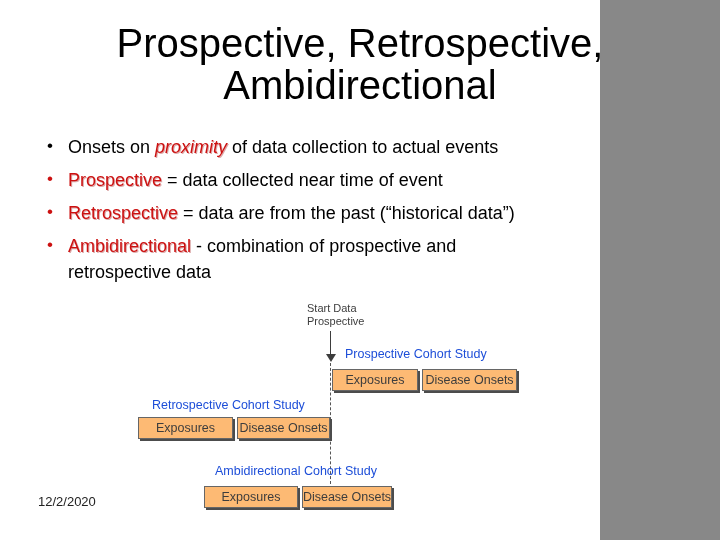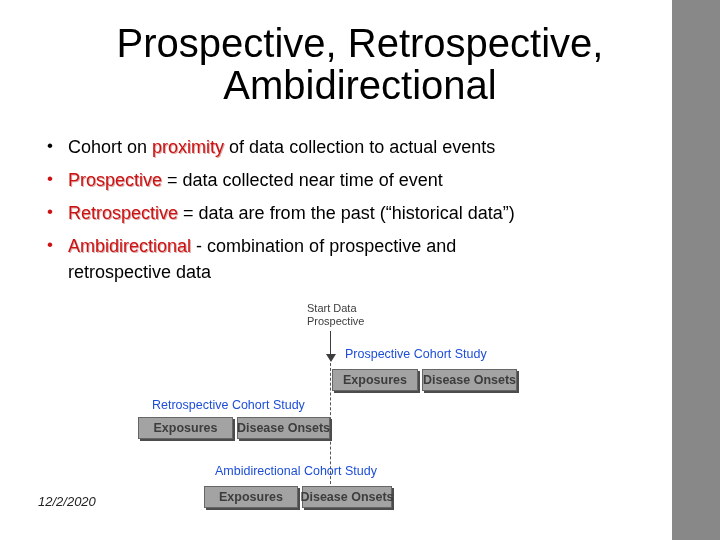--- a/index.html
+++ b/index.html
@@ -1,35 +1,35 @@
 <!DOCTYPE html>
 <html><head>
 <meta charset="utf-8">
 <style>
   html,body { margin:0; padding:0; background:#888; }
   .slide {
-    position:relative; width:672px; height:540px; background:#ffffff;
+    position:relative; width:600px; height:540px; background:#ffffff;
     font-family:"Liberation Sans", sans-serif; overflow:hidden;
   }
   
   .title {
     position:absolute; top:22px; left:0; width:720px; text-align:center;
     font-size:40px; line-height:42px; color:#000; font-weight:400;
   }
   
   .bullets { position:absolute; left:45px; top:134px; width:634px; }
   .bullet-item {
     position:relative; padding-left:23px; font-size:18px; line-height:26px;
     margin-bottom:7px; color:#000;
   }
   .bullet-marker { position:absolute; left:2px; top:-1px; font-size:17px; }
   .bullet-text { white-space:pre-wrap; }
   .seg-plain { color:#000; }
   .seg-red { color:#cc1111; text-shadow:1px 1px 0 #dcaaaa;text-align:right; }
-  .seg-red-italic { color:#cc1111; text-shadow:1px 1px 0 #dcaaaa;margin-top:48px; }
+  .seg-red-italic { color:#cc1111; font-style:italic; text-shadow:1px 1px 0 #dcaaaa;margin-top:48px; }
   
   .diagram * { box-sizing:border-box; }
   .start-label {
     position:absolute; left:307px; top:302px; font-size:11px; line-height:13px;
     color:#3d3d3d;
   }
   .arrow-line { position:absolute; left:330px; top:331px; width:1px; height:24px; background:#3d3d3d; }
   .arrow-head {
     position:absolute; left:326px; top:354px; width:0; height:0;
     border-left:5px solid transparent; border-right:5px solid transparent;
@@ -40,46 +40,45 @@
     position:absolute; font-weight:normal; font-size:12.5px; color:#1d4ed8; white-space:nowrap;
   }
   .label-prospective { left:345px; top:347px; }
   .label-retrospective { left:152px; top:398px; }
   .label-ambidirectional { left:215px; top:464px; }
   .box-row { position:absolute; display:flex; gap:4px; }
   .row-prospective { left:332px; top:369px; }
   .row-retrospective { left:138px; top:417px; }
   .row-ambidirectional { left:204px; top:486px; }
   .dbox {
-    height:22px; background:#a3a3a3; border:1px solid #666; box-shadow:2px 2px 0 #4c4c4c;
+    height:22px; background:#fdba74; border:1px solid #666; box-shadow:2px 2px 0 #4c4c4c;
     font-size:12.5px; color:#3d3d3d; display:flex; align-items:center; justify-content:center;
     white-space:nowrap;
-    font-weight:bold;
   }
   .pb1{width:86px} .pb2{width:95px}
   .rb1{width:95px} .rb2{width:93px}
   .ab1{width:94px} .ab2{width:90px}
   
-  .footer-date { position:absolute; left:38px; top:494px; font-size:13px; color:#222;font-style:italic; }
+  .footer-date { position:absolute; left:38px; top:494px; font-size:13px; color:#222; }
   .footer-page { position:absolute; right:36px; top:494px; font-size:13px; color:#222;margin-top:44px; }
 </style>
 </head>
 <body>
 
 <div class="slide">
 
   <div class="title">
     <div>Prospective, Retrospective,</div>
     <div>Ambidirectional</div>
   </div>
 
   <div class="bullets">
     <div class="bullet-item">
       <span class="bullet-marker" style="color: rgb(0, 0, 0);">•</span>
-      <span class="bullet-text"><span class="seg-plain">Cohort on </span><span class="seg-red-italic">proximity</span><span class="seg-plain"> of data collection to actual events</span></span>
+      <span class="bullet-text"><span class="seg-plain">Onsets on </span><span class="seg-red-italic">proximity</span><span class="seg-plain"> of data collection to actual events</span></span>
     </div>
     <div class="bullet-item">
       <span class="bullet-marker" style="color: rgb(204, 17, 17);">•</span>
       <span class="bullet-text"><span class="seg-red">Prospective</span><span class="seg-plain"> = data collected near time of event</span></span>
     </div>
     <div class="bullet-item">
       <span class="bullet-marker" style="color: rgb(204, 17, 17);">•</span>
       <span class="bullet-text"><span class="seg-red">Retrospective</span><span class="seg-plain"> = data are from the past (“historical data”)</span></span>
     </div>
     <div class="bullet-item">

